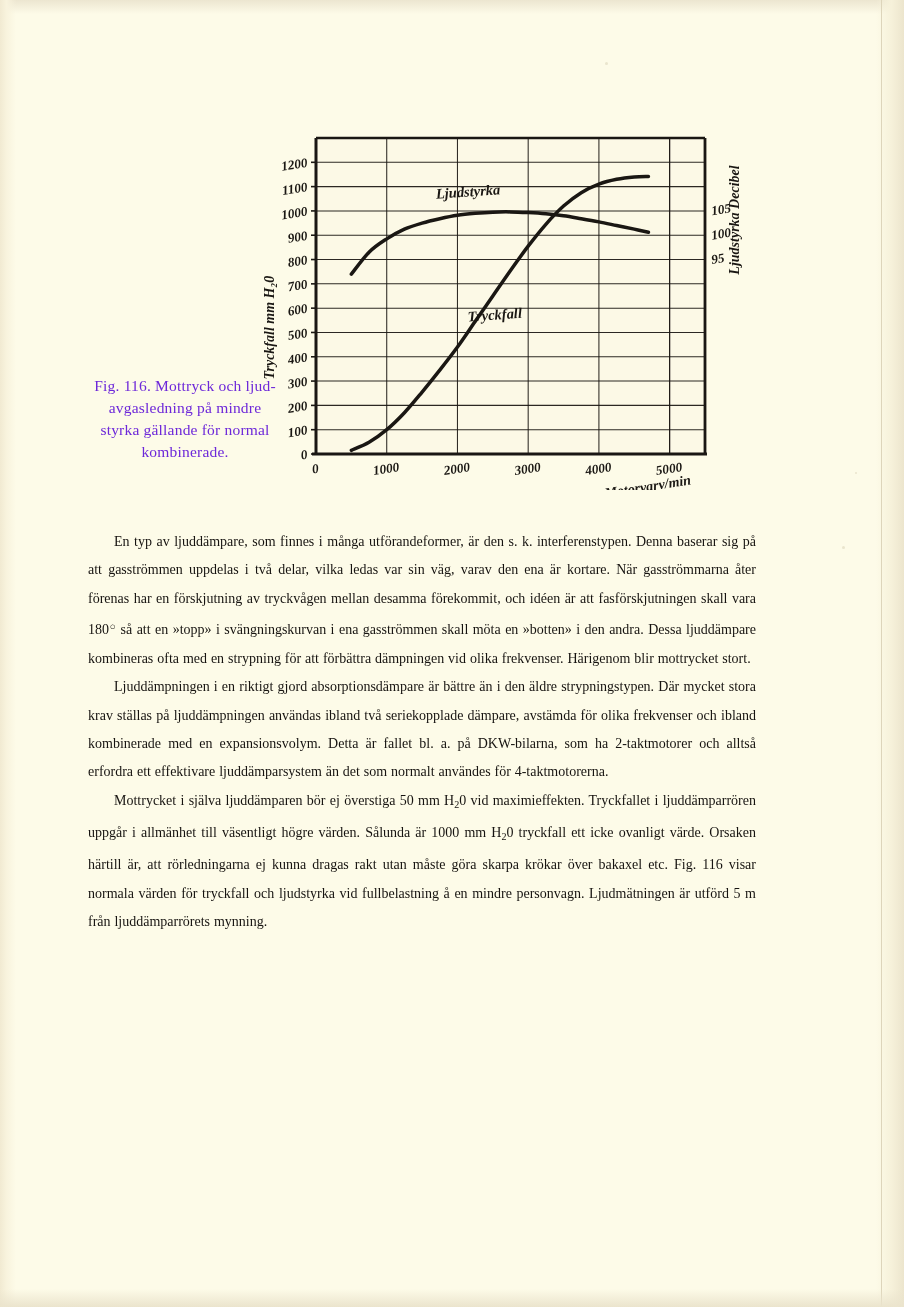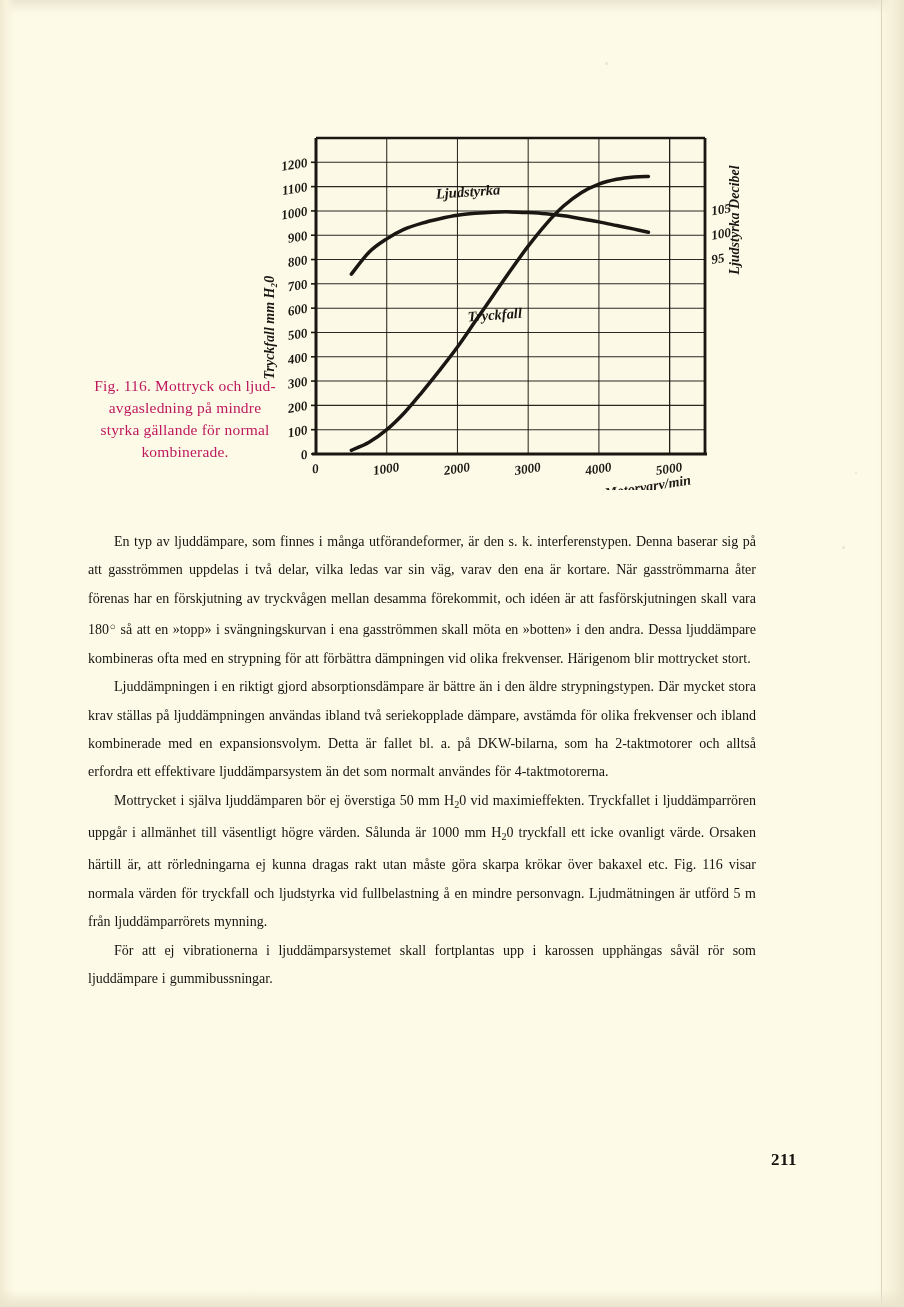--- a/index.html
+++ b/index.html
@@ -60,21 +60,21 @@
     width: 904px; height: 370px;
   }
   .fig-caption {
     position: absolute;
     left: 60px; top: 255px;
     width: 250px;
     text-align: center;
     font-size: 15.5px;
     line-height: 1.42;
     letter-spacing: 0.2px;
-    color: #be185d;
+    color: #6d28d9;
   }
   .fig-caption .cap-line { display: block; white-space: nowrap; }
 
   .chart-wrap {
     position: absolute;
     left: 250px; top: 0px;
     width: 560px; height: 370px;
   }
   .chart-svg { display: block; }
 
@@ -211,18 +211,16 @@
           <text x="218.06363636363636" y="201.52307692307693" text-anchor="start" font-family="&quot;Liberation Serif&quot;, serif" font-size="14.5" font-style="italic" font-weight="700" fill="#1a1713" transform="rotate(-4 218.06363636363636 201.52307692307693)">Tryckfall</text>
         </svg>
     </div>
 
   </div>
 
   <div class="body-text">
     <p>En typ av ljuddämpare, som finnes i många utförandeformer, är den s. k. interferenstypen. Denna baserar sig på att gasströmmen uppdelas i två delar, vilka ledas var sin väg, varav den ena är kortare. När gasströmmarna åter förenas har en förskjutning av tryckvågen mellan desamma förekommit, och idéen är att fasförskjutningen skall vara 180<span class="sup-deg">○</span> så att en »topp» i svängningskurvan i ena gasströmmen skall möta en »botten» i den andra. Dessa ljuddämpare kombineras ofta med en strypning för att förbättra dämpningen vid olika frekvenser. Härigenom blir mottrycket stort.</p>
     <p>Ljuddämpningen i en riktigt gjord absorptionsdämpare är bättre än i den äldre strypningstypen. Där mycket stora krav ställas på ljuddämpningen användas ibland två seriekopplade dämpare, avstämda för olika frekvenser och ibland kombinerade med en expansionsvolym. Detta är fallet bl. a. på DKW-bilarna, som ha 2-taktmotorer och alltså erfordra ett effektivare ljuddämparsystem än det som normalt användes för 4-taktmotorerna.</p>
     <p>Mottrycket i själva ljuddämparen bör ej överstiga 50 mm H<sub>2</sub>0 vid maximieffekten. Tryckfallet i ljuddämparrören uppgår i allmänhet till väsentligt högre värden. Sålunda är 1000 mm H<sub>2</sub>0 tryckfall ett icke ovanligt värde. Orsaken härtill är, att rörledningarna ej kunna dragas rakt utan måste göra skarpa krökar över bakaxel etc. Fig. 116 visar normala värden för tryckfall och ljudstyrka vid fullbelastning å en mindre personvagn. Ljudmätningen är utförd 5 m från ljuddämparrörets mynning.</p>
-    <p>För att ej vibrationerna i ljuddämparsystemet skall fortplantas upp i karossen upphängas såväl rör som ljuddämpare i gummibussningar.</p>
   </div>
 
-  <div class="page-number">211</div>
 
 </div>
 
 </body></html>

